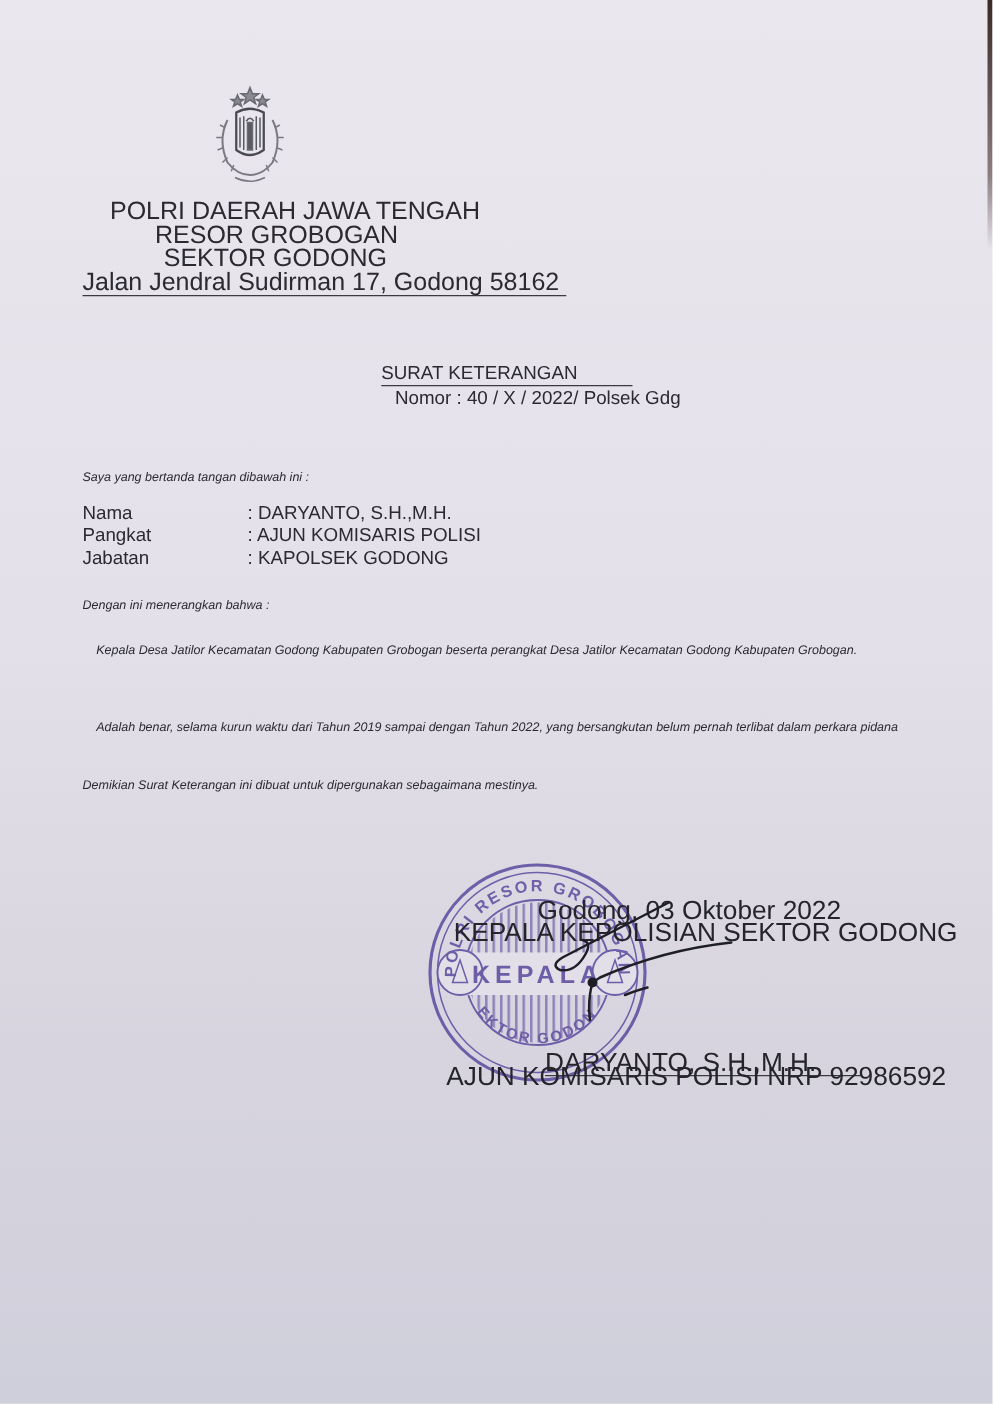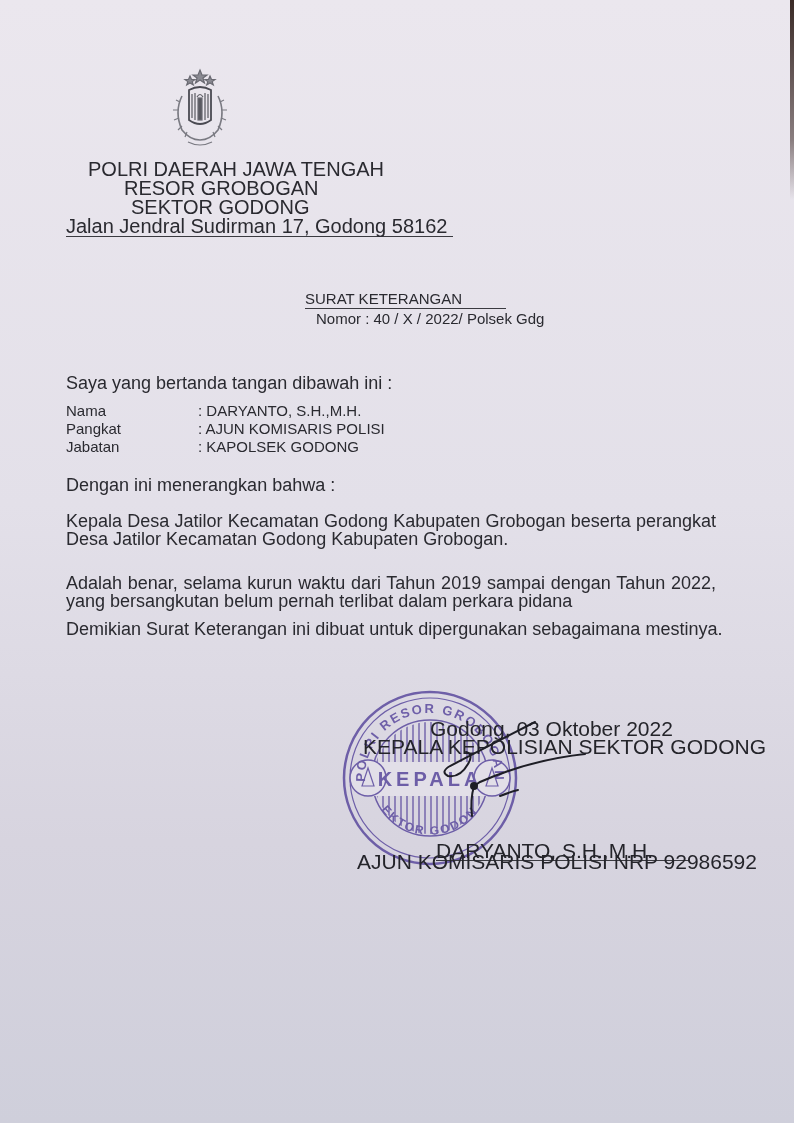--- a/index.html
+++ b/index.html
@@ -17,22 +17,22 @@
   .kop { position: absolute; font-size: 20px; line-height: 19px; white-space: nowrap; }
   .kop-1 { left: 88px; top: 160px; }
   .kop-2 { left: 124px; top: 179px; }
   .kop-3 { left: 131px; top: 198px; }
   .kop-4 { left: 66px; top: 217px; border-bottom: 1.5px solid #3a3a40; padding-right: 6px; }
 
   .title { position: absolute; left: 305px; top: 290px; font-size: 15px; line-height: 18px;
            border-bottom: 1.5px solid #3a3a40; padding-right: 44px; }
   .nomor { position: absolute; left: 270px; top: 310px; font-size: 15px; line-height: 18px; margin-left: 46px; }
 
-  .p { position: absolute; left: 66px; font-size: 18px; line-height: 18px; }
-  .justify { width: 650px; text-align: justify; text-align-last: left; }
+  .p { position: absolute; left: 66px; font-size: 10px; line-height: 18px; font-style: italic; }
+  .justify { width: 650px; text-align: justify; text-align-last: left; margin-left: 11px; }
 
   .id-row { position: absolute; left: 66px; font-size: 15px; line-height: 18px; }
   .id-label { position: absolute; left: 0; }
   .id-value { position: absolute; left: 132px; white-space: nowrap; }
 
   .sig { position: absolute; font-size: 21px; line-height: 18px; white-space: nowrap; color: #24242a; z-index: 2; margin-top: 24px; }
   .sig-date { left: 430px; top: 696px; }
   .sig-title { left: 363px; top: 714px; }
   .sig-name { left: 436px; top: 818px; border-bottom: 1.5px solid #3a3a40; padding-right: 36px; }
   .sig-nrp { left: 357px; top: 829px; }

